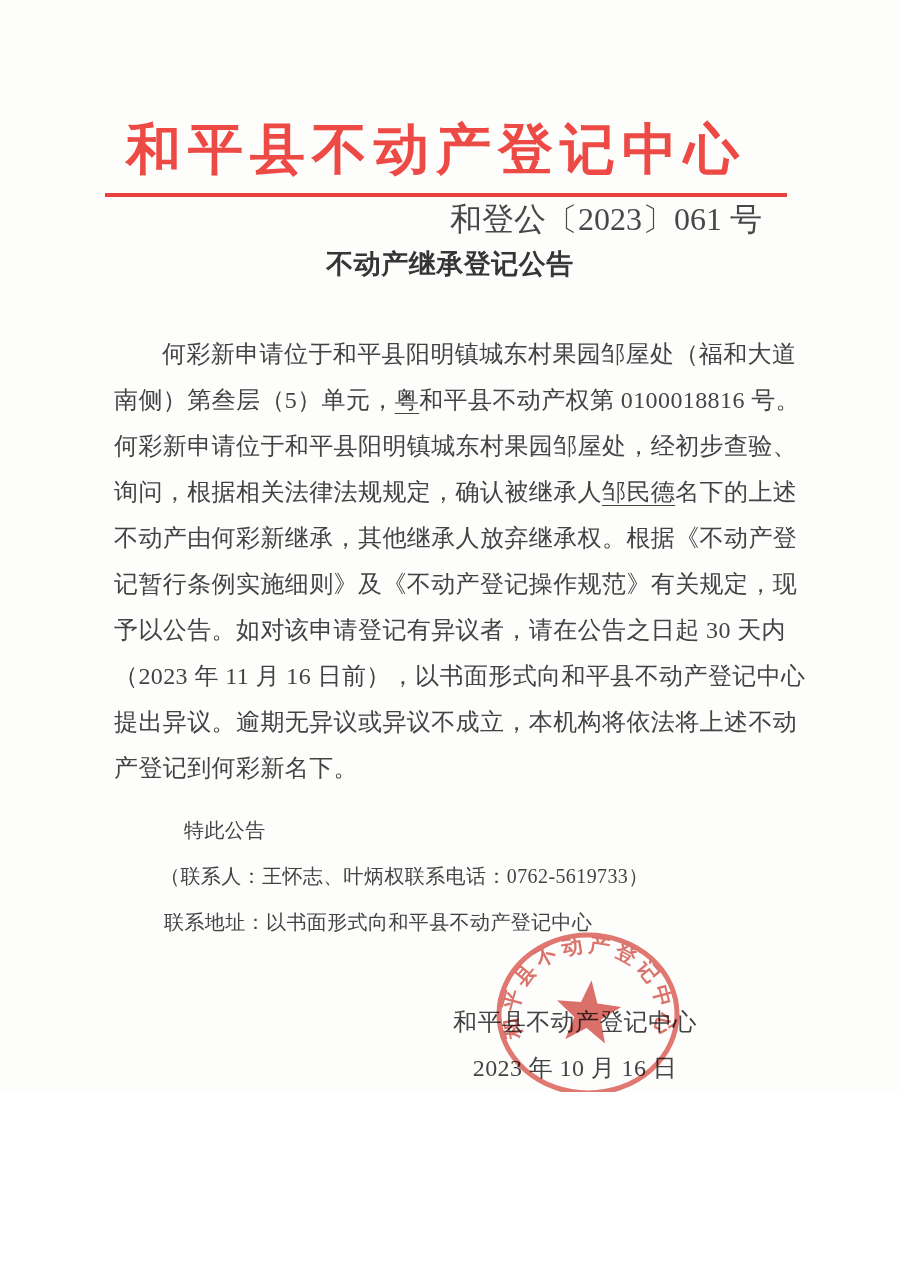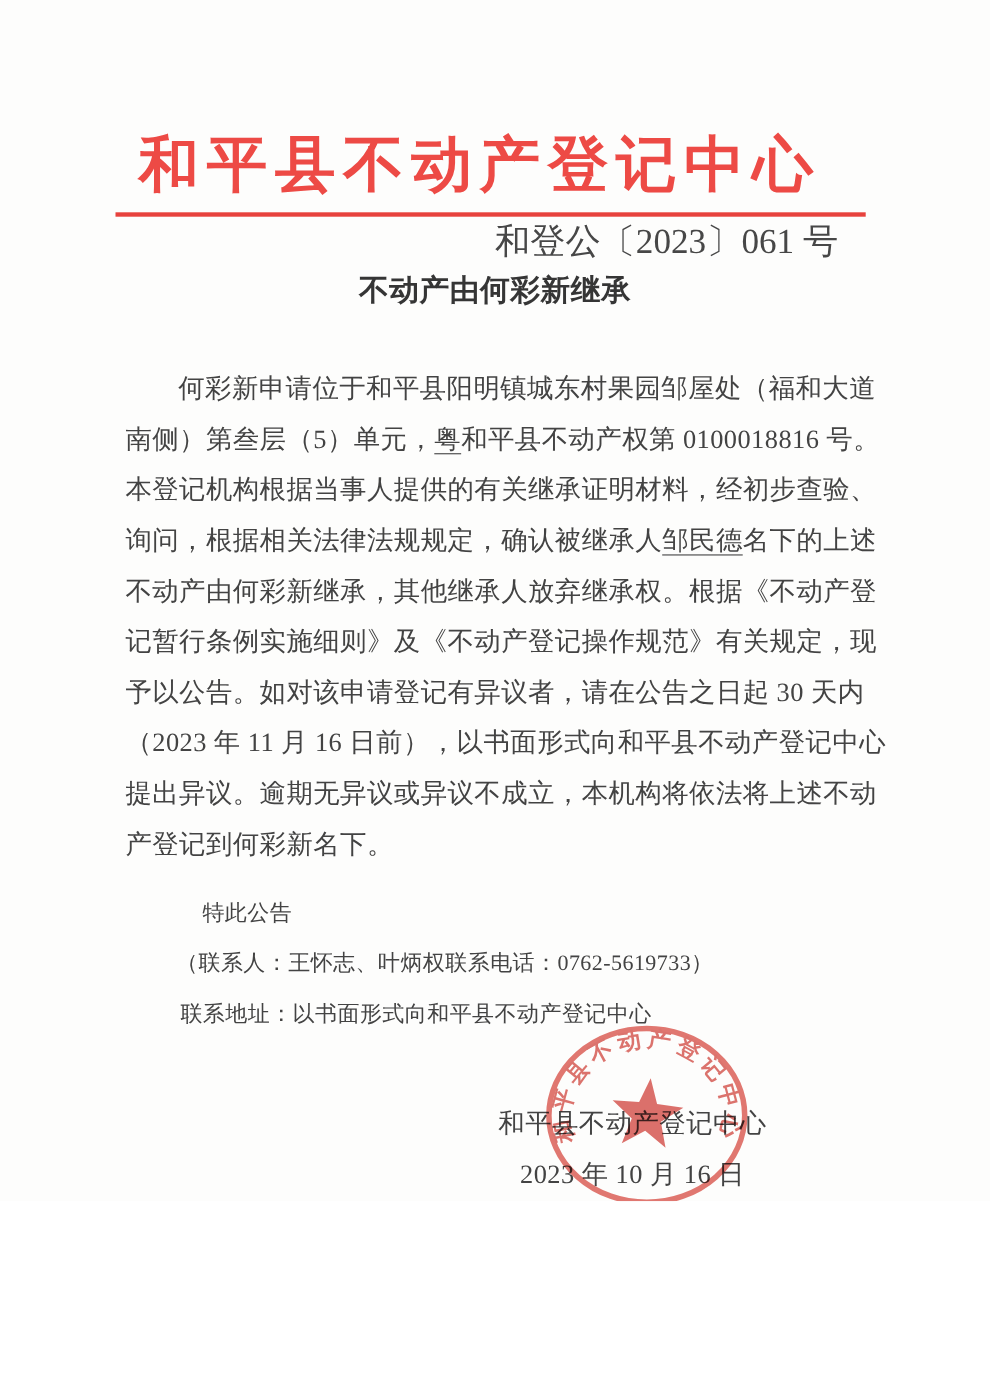--- a/index.html
+++ b/index.html
@@ -136,26 +136,26 @@
 <body>
 
 <div class="page">
 
   <div class="org-header">和平县不动产登记中心</div>
 
   <div class="red-rule"></div>
 
   <div class="doc-number">和登公〔2023〕061 号</div>
 
-  <h1 class="notice-title">不动产由何彩新继承</h1>
+  <h1 class="notice-title">不动产继承登记公告</h1>
 
   <div class="body-text">
       <div class="line indent"><span>何彩新申请位于和平县阳明镇城东村果园邹屋处（福和大道</span></div>
       <div class="line"><span>南侧）第叁层（5）单元，</span><span class="u">粤</span><span>和平县不动产权第 0100018816 号。</span></div>
-      <div class="line"><span>本登记机构根据当事人提供的有关继承证明材料，经初步查验、</span></div>
+      <div class="line"><span>何彩新申请位于和平县阳明镇城东村果园邹屋处，经初步查验、</span></div>
       <div class="line"><span>询问，根据相关法律法规规定，确认被继承人</span><span class="u">邹民德</span><span>名下的上述</span></div>
       <div class="line"><span>不动产由何彩新继承，其他继承人放弃继承权。根据《不动产登</span></div>
       <div class="line"><span>记暂行条例实施细则》及《不动产登记操作规范》有关规定，现</span></div>
       <div class="line"><span>予以公告。如对该申请登记有异议者，请在公告之日起 30 天内</span></div>
       <div class="line"><span>（2023 年 11 月 16 日前），以书面形式向和平县不动产登记中心</span></div>
       <div class="line"><span>提出异议。逾期无异议或异议不成立，本机构将依法将上述不动</span></div>
       <div class="line"><span>产登记到何彩新名下。</span></div>
     </div>
 
   <div class="closing">

